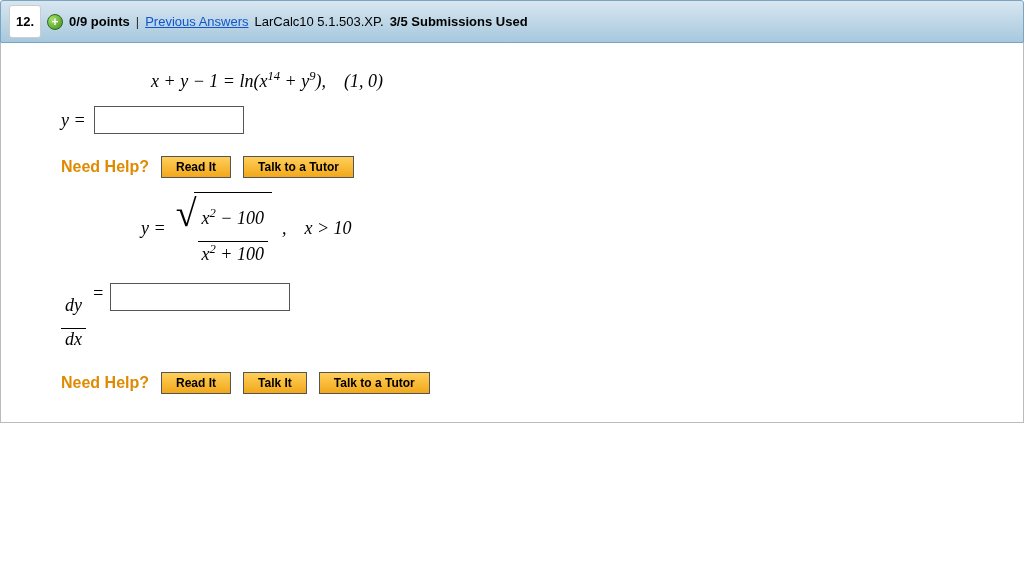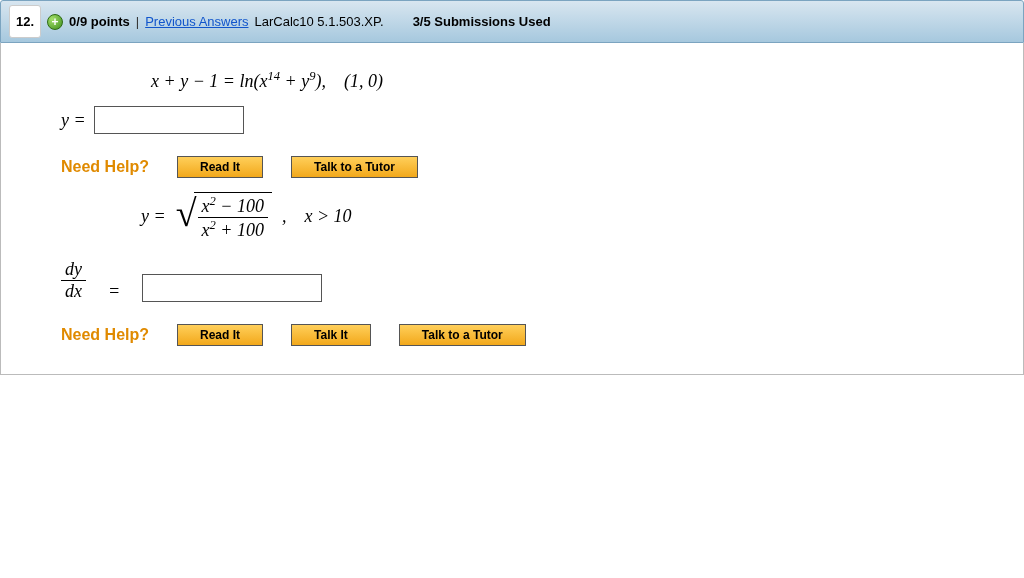--- a/index.html
+++ b/index.html
@@ -38,21 +38,21 @@
     justify-content: center;
     color: #fff;
     font-weight: bold;
     font-size: 12px;
     line-height: 1;
   }
   .points { font-weight: bold; color: #000; }
   .sep { color: #333; }
   .prev-link { color: #1155cc; }
   .src { color: #000; }
-  .subm { font-weight: bold; color: #000; margin-left: 23px; }
+  .subm { font-weight: bold; color: #000; }
   .content {
     border: 1px solid #bbb;
     border-top: none;
     padding: 14px 30px 14px 60px;
   }
   .prompt { font-size: 17px; margin: 6px 0 10px 0; }
   .equation { font-style: italic; font-family: 'Times New Roman', serif; font-size: 18px; margin: 12px 0 14px 90px; }
   sup { font-size: 0.7em; }
   .answer-row {
     display: flex;
@@ -66,32 +66,32 @@
   .answer-input {
     width: 150px;
     height: 28px;
     border: 1px solid #555;
     font-size: 15px;
     padding: 2px 4px;
   }
   .need-help-row {
     display: flex;
     align-items: center;
-    gap: 28px;
+    gap: 12px;
     margin: 10px 0 14px 0;
   }
   .need-help-label {
     color: #e08a00;
     font-weight: bold;
     font-size: 16px;
   }
   .nh-btn {
     background: linear-gradient(#ffcf5a, #f2a81b);
     border: 1px solid #555;
-    padding: 3px 22px;
+    padding: 3px 14px;
     font-size: 12px;
     font-weight: bold;
     color: #000;
     cursor: pointer;
   }
   .prompt2 { font-size: 17px; margin: 4px 0 10px 0; }
   .frac-eq {
     display: flex;
     align-items: center;
     gap: 10px;
@@ -107,26 +107,26 @@
     line-height: 0.9;
     margin-right: -3px;
     position: relative;
     top: 4px;
   }
   .under-root {
     border-top: 1.5px solid #000;
     padding: 1px 4px 0 4px;
   }
   .frac { display: inline-block; text-align: center; vertical-align: middle; }
-  .frac .num { display: block; border-bottom: 1.2px solid #000; padding: 0 4px; }
+  .frac .num { display: block; border-bottom: 1.2px solid #000; padding: 12px 4px; }
   .frac .den { display: block; padding: 0 4px; }
   .dydx-row {
     display: flex;
-    align-items: flex-end;
-    gap: 22px;
+    align-items: flex-start;
+    gap: 6px;
     font-style: italic;
     font-family: 'Times New Roman', serif;
     font-size: 18px;
     margin: 12px 0 22px 0;
   }
   .dydx-input {
     width: 180px;
     height: 28px;
     border: 1px solid #555;
     font-size: 15px;

